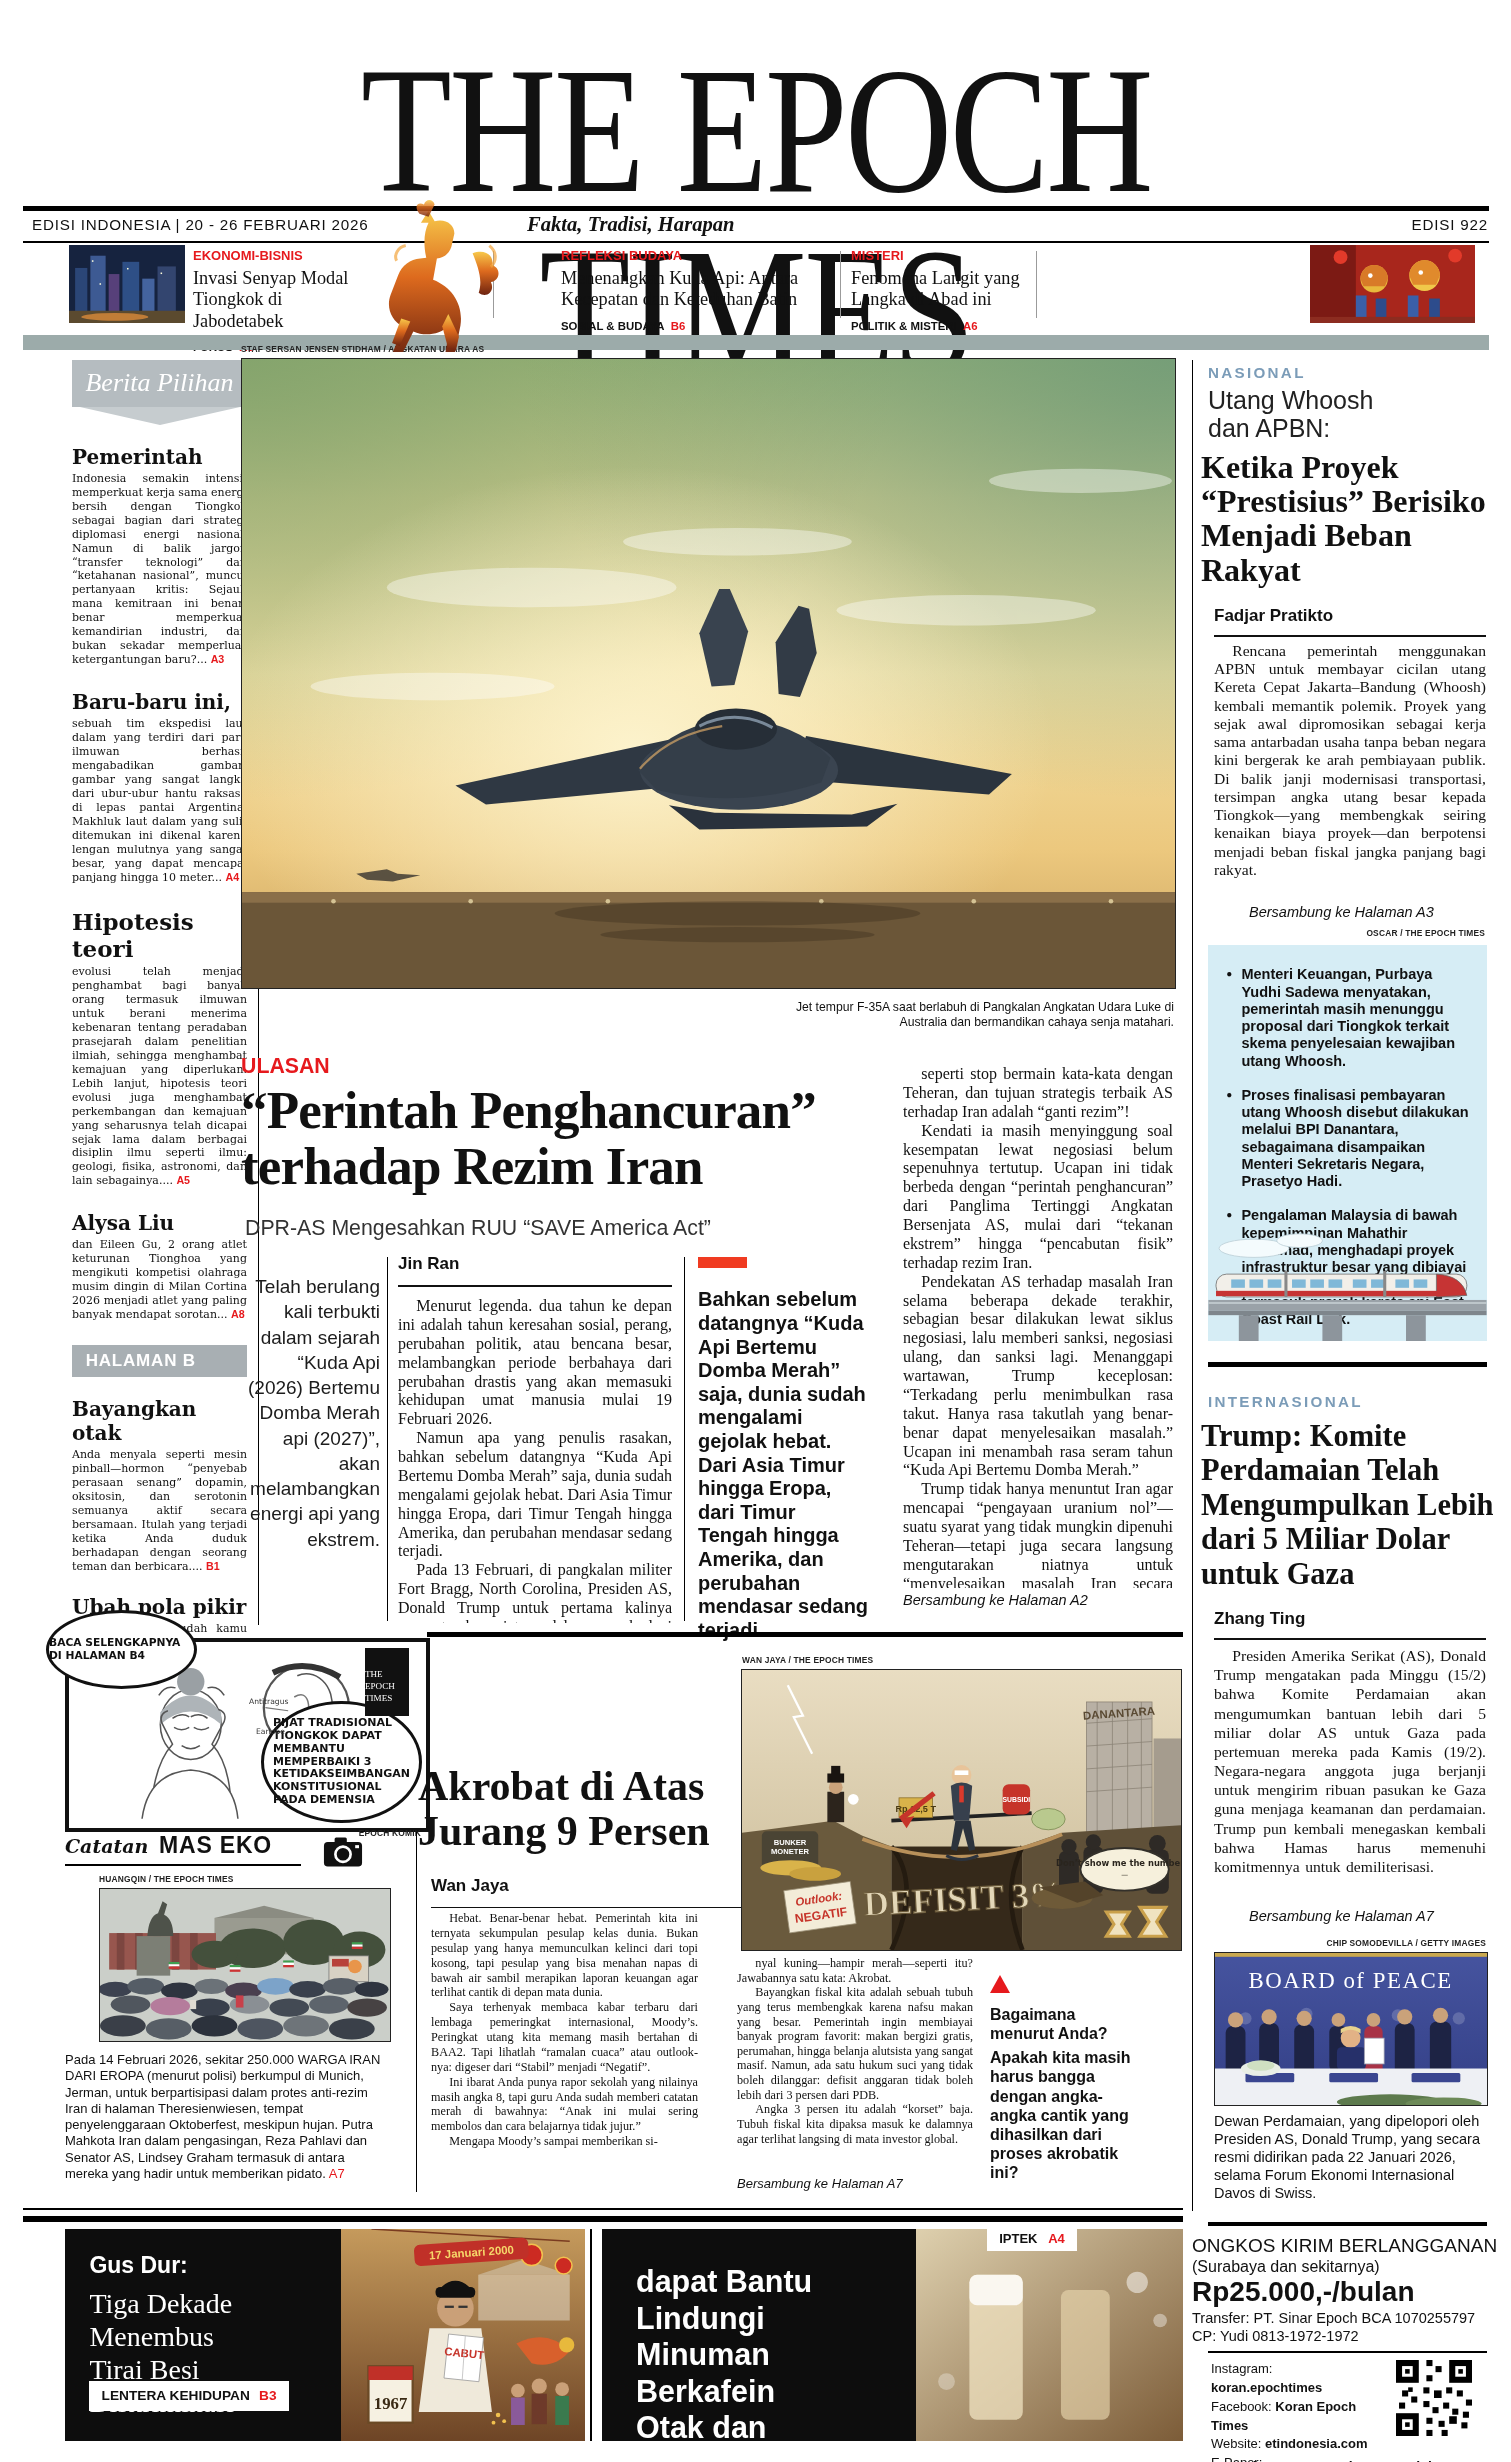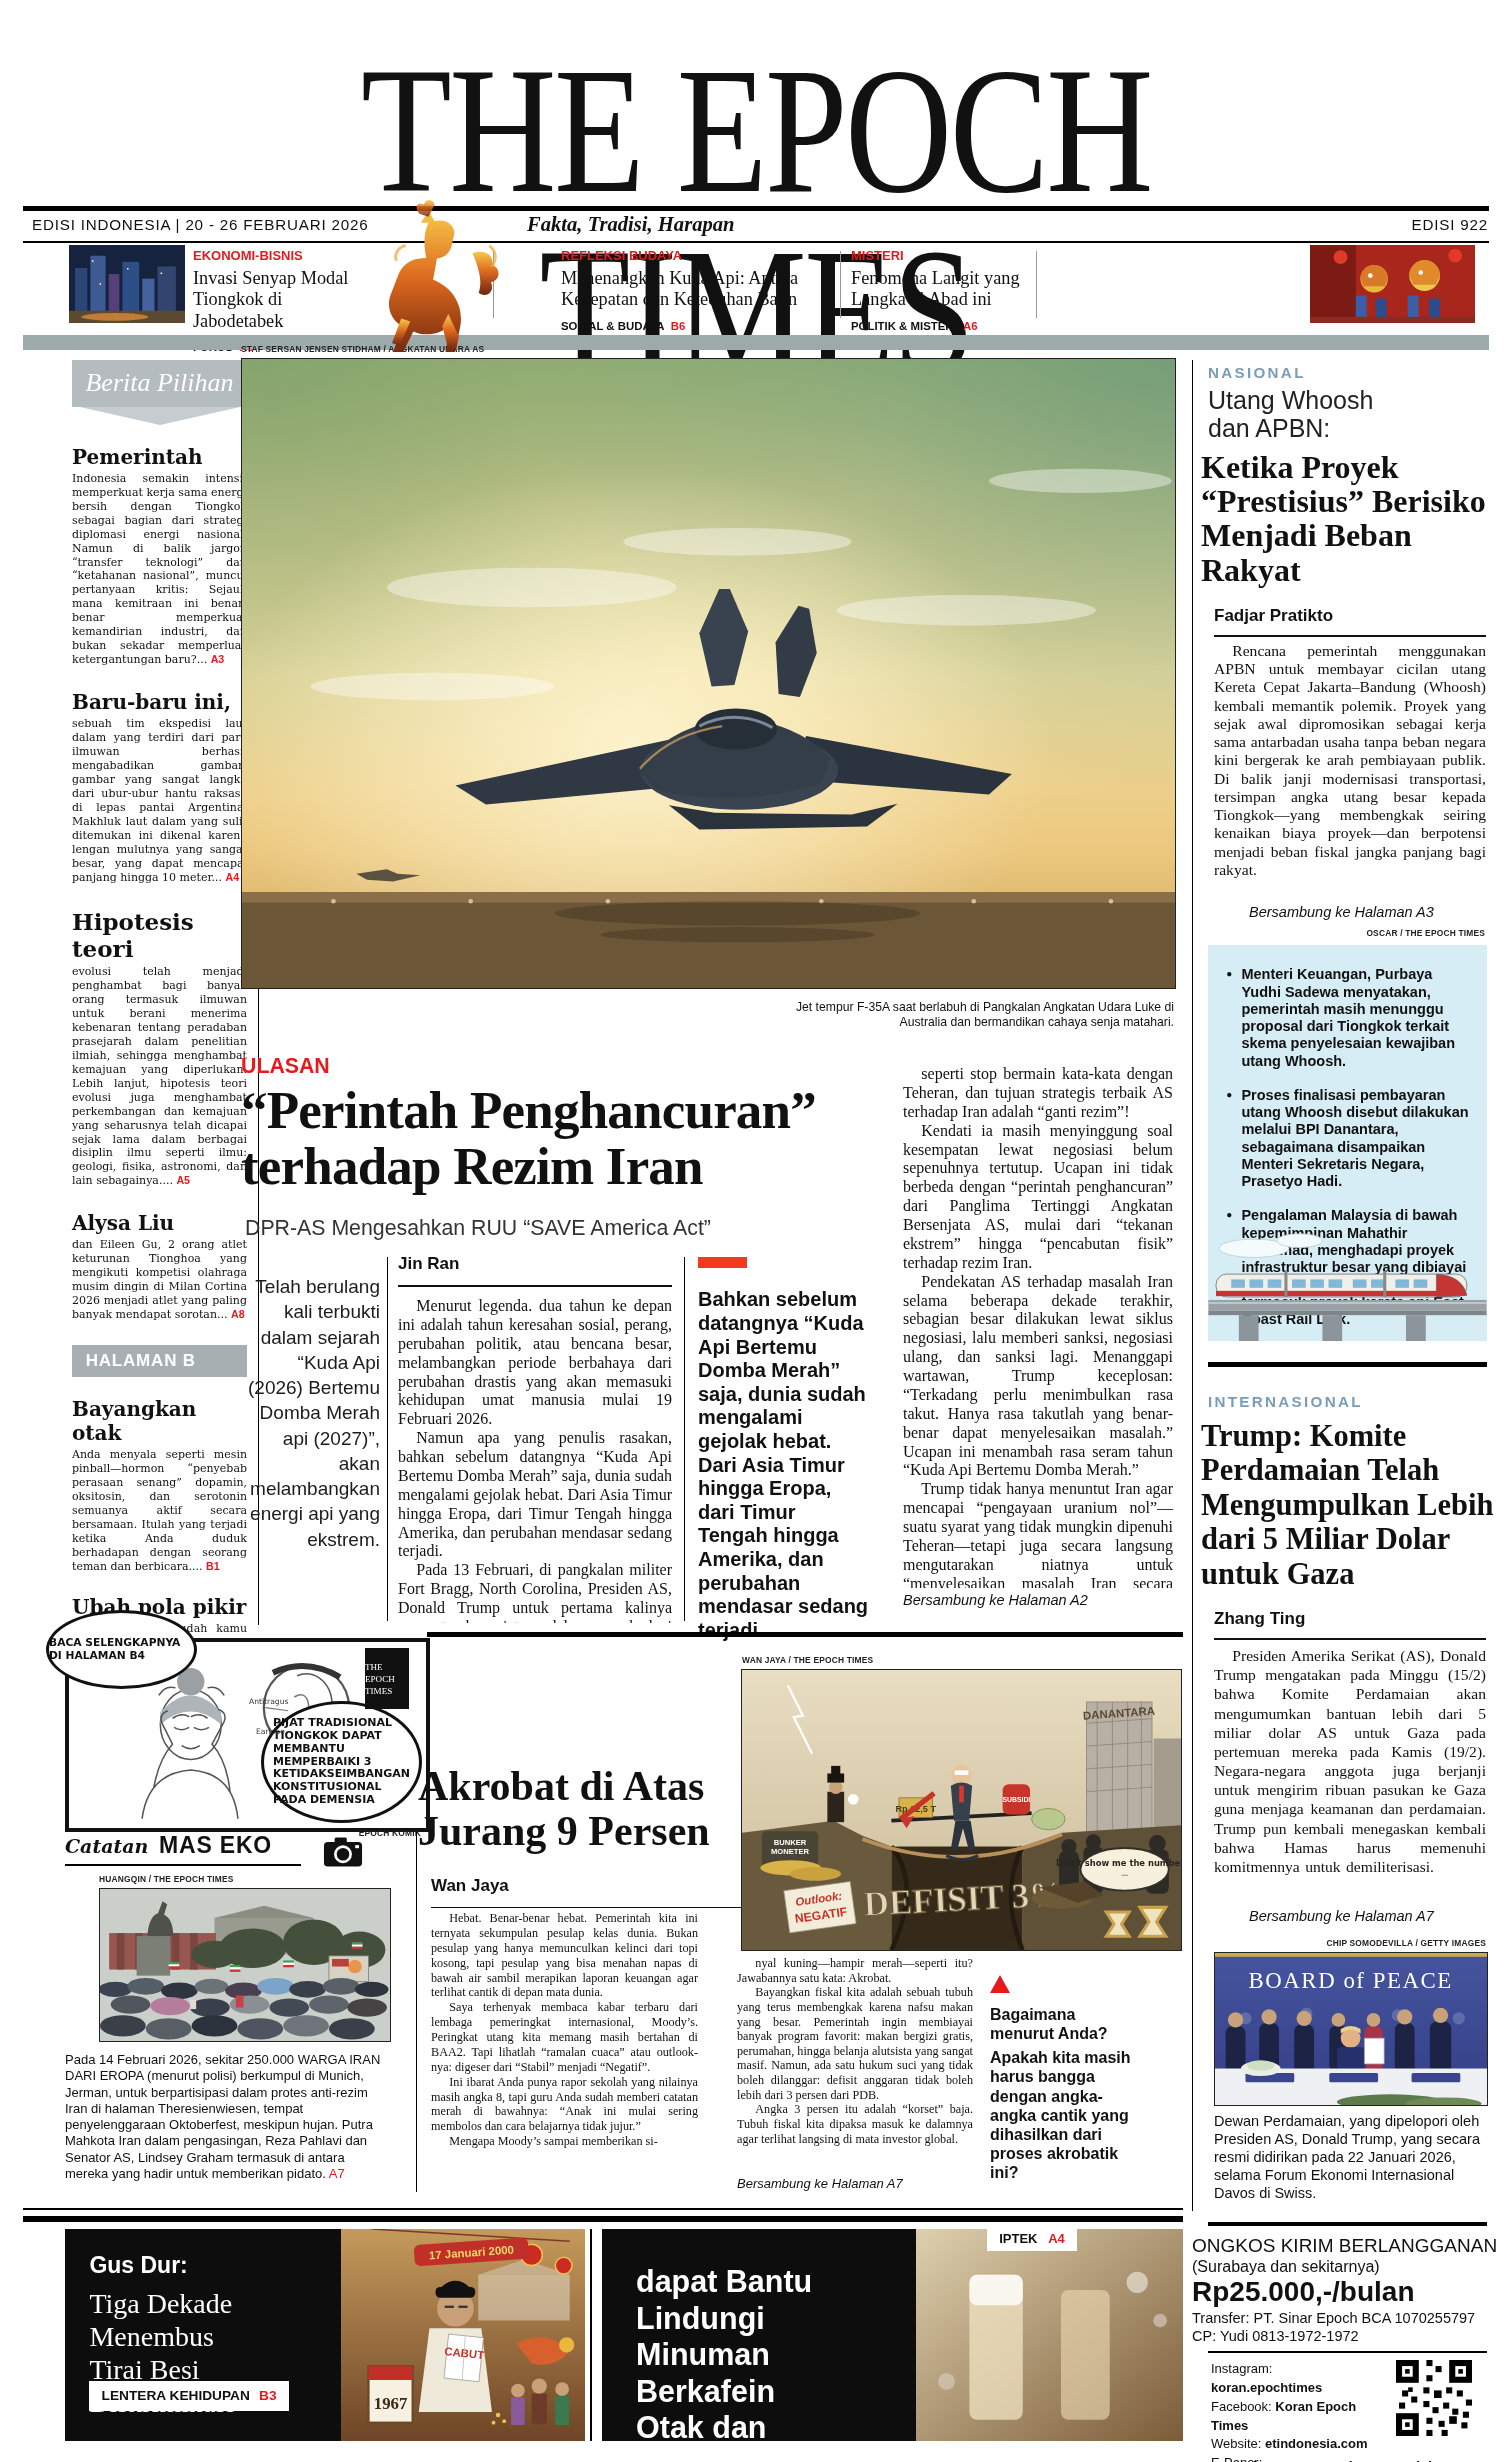--- a/index.html
+++ b/index.html
@@ -221,21 +221,21 @@
     </svg>
     
     <div class="abs" style="left:-23px;top:-32px;width:145px;height:73px;background:#fff;border:3.8px solid #111;border-radius:50%;display:flex;align-items:center;justify-content:center;">
       <div class="dsans b ctr" style="font-size:10.7px;line-height:1.15;">BACA SELENGKAPNYA DI HALAMAN B4</div>
     </div>
     
     <div class="abs" style="left:192px;top:59px;width:155px;height:116px;background:#fff;border:3.8px solid #111;border-radius:50%;display:flex;align-items:center;justify-content:center;">
       <div class="dsans b ctr" style="font-size:11px;line-height:1.18;padding:0 10.7px;">PIJAT TRADISIO­NAL TIONGKOK DAPAT MEMBANTU MEMPERBAIKI 3 KETIDAKSEIMBANGAN KONSTITUSIONAL PADA DEMENSIA</div>
     </div>
     
-    <div class="abs serif ctr" style="left:296px;top:6.1px;width:44px;height:47px;background:#111;color:#fff;font-size:9.1px;line-height:1.3;padding-top:14px;">
+    <div class="abs serif ctr" style="left:296px;top:6.1px;width:44px;height:47px;background:#111;color:#fff;font-size:9.1px;line-height:1.3;padding-top:21px;">
       <div>THE</div>
         <div>EPOCH</div>
         <div>TIMES</div>
     </div>
     
     <div class="abs dsans" style="left:180px;top:55px;font-size:7.6px;color:#333;">Antitragus</div>
     <div class="abs dsans" style="left:187px;top:85px;font-size:7.6px;color:#333;">Earlobe</div>
   </div>
   <div class="abs credit rt" style="left:269px;top:1828px;width:152px;">EPOCH KOMIK</div>
 

